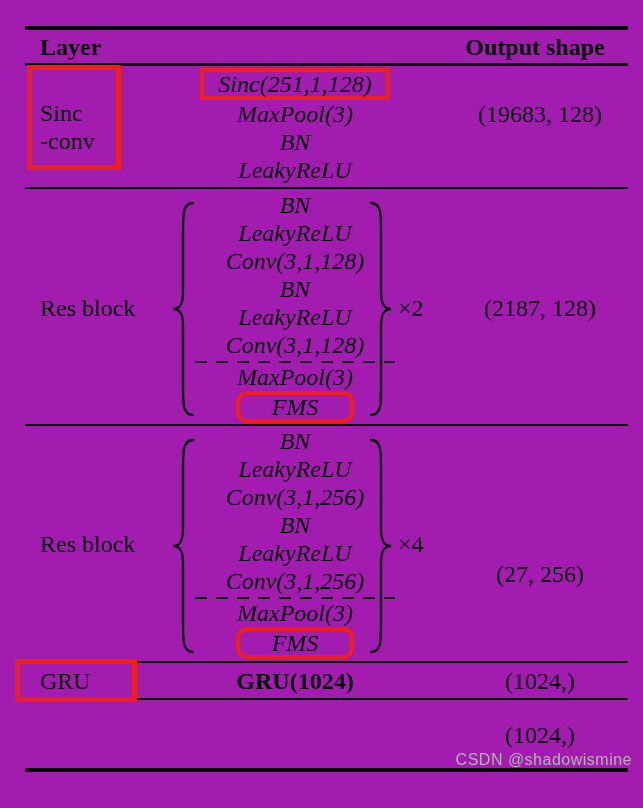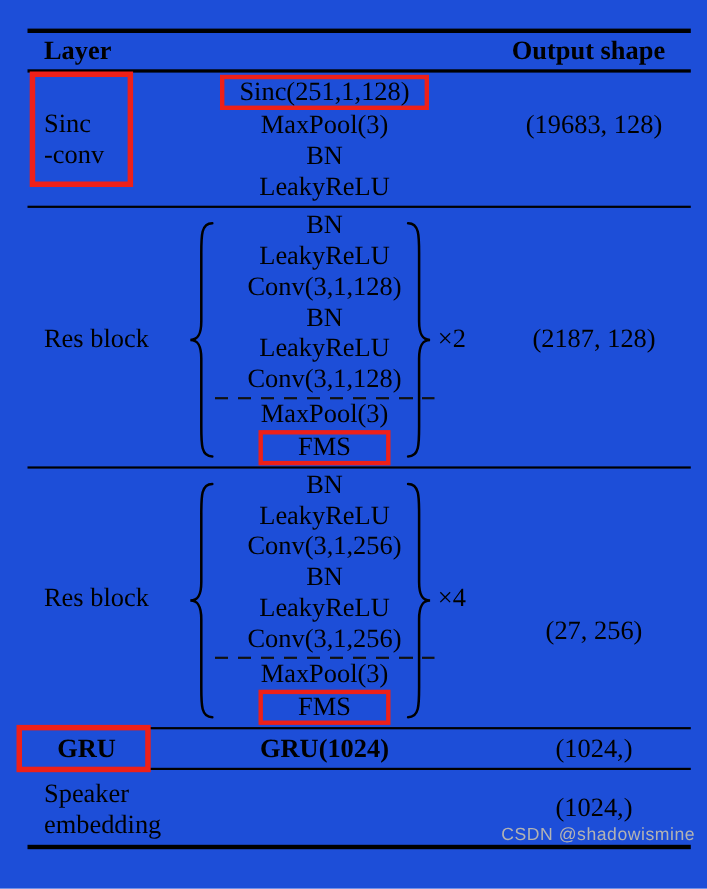--- a/index.html
+++ b/index.html
@@ -1,43 +1,43 @@
 <!DOCTYPE html>
 <html><head>
 <meta charset="utf-8">
 <style>
   * { box-sizing: border-box; margin: 0; padding: 0; }
   html,body { background:#ffffff; }
   .page {
     position: relative;
     width: 643px;
     height: 808px;
-    background: #1d4ed8;
+    background: #a21caf;
     font-family: "Liberation Serif", serif;
     color: #000000;
     overflow: hidden;
   }
   .rule { position: absolute; left: 25px; width: 603px; background: #000000; z-index: 1; }
   .abs { position: absolute; }
   .bold { font-weight: bold; }
   .center { text-align: center; }
   .txt { font-size: 24px; height: 28px; line-height: 28px; white-space: nowrap; }
   .stack { position: absolute; width: 270px; }
-  .op { font-size: 24px; height: 28px; line-height: 28px; text-align: center; white-space: nowrap; }
+  .op { font-size: 24px; height: 28px; line-height: 28px; text-align: center; white-space: nowrap; font-style: italic; }
   .op-tall { height: 32px; line-height: 32px; }
   .frame {
     display: inline-block;
     border: 4px solid #ee2019;
     line-height: 24px;
     height: 32px;
     vertical-align: top;
     margin-top: 0;
   }
   .frame-sinc { padding: 0 14px; }
-  .frame-fms  { padding: 0 32px; }
+  .frame-fms  { padding: 0 32px; border-radius: 11px; }
   .redbox { position: absolute; border: 5px solid #ee2019; z-index: 3; background: transparent; }
   .dashed {
     height: 2px; width: 200px; margin: 2px auto 0 auto;
     background: repeating-linear-gradient(90deg, #111111 0 12px, transparent 12px 21px);
   }
   .brace { position: absolute; z-index: 2; }
   .mult { position: absolute; font-size: 24px; height: 28px; line-height: 28px; }
   .watermark {
     position: absolute;
     font-family: "Liberation Sans", sans-serif;
@@ -112,25 +112,21 @@
     <div class="op">LeakyReLU</div>
     <div class="op">Conv(3,1,256)</div>
     <div class="dashed"></div>
     <div class="op">MaxPool(3)</div>
     <div class="op op-tall"><span class="frame frame-fms"><span>FMS</span></span></div>
   </div>
   <div class="mult" style="left:398px;top:530px;">×4</div>
   <div class="abs txt center" style="left:440px;top:560px;width:200px;">(27, 256)</div>
 
   <div class="redbox" style="left:15px;top:659px;width:122px;height:43px;"></div>
-  <div class="abs txt" style="left:52px;top:667px;font-weight:bold;">GRU</div>
+  <div class="abs txt" style="left:40px;top:667px;">GRU</div>
   <div class="abs txt center" style="left:160px;top:667px;width:270px;font-weight:bold;">GRU(1024)</div>
   <div class="abs txt center" style="left:440px;top:667px;width:200px;">(1024,)</div>
 
-  <div class="abs" style="left:40px;top:708px;">
-    <div class="txt">Speaker</div>
-    <div class="txt">embedding</div>
-  </div>
   <div class="abs txt center" style="left:440px;top:721px;width:200px;">(1024,)</div>
 
   <div class="watermark" style="right:11px;top:751px;">CSDN @shadowismine</div>
 
 </div>
 
 </body></html>

